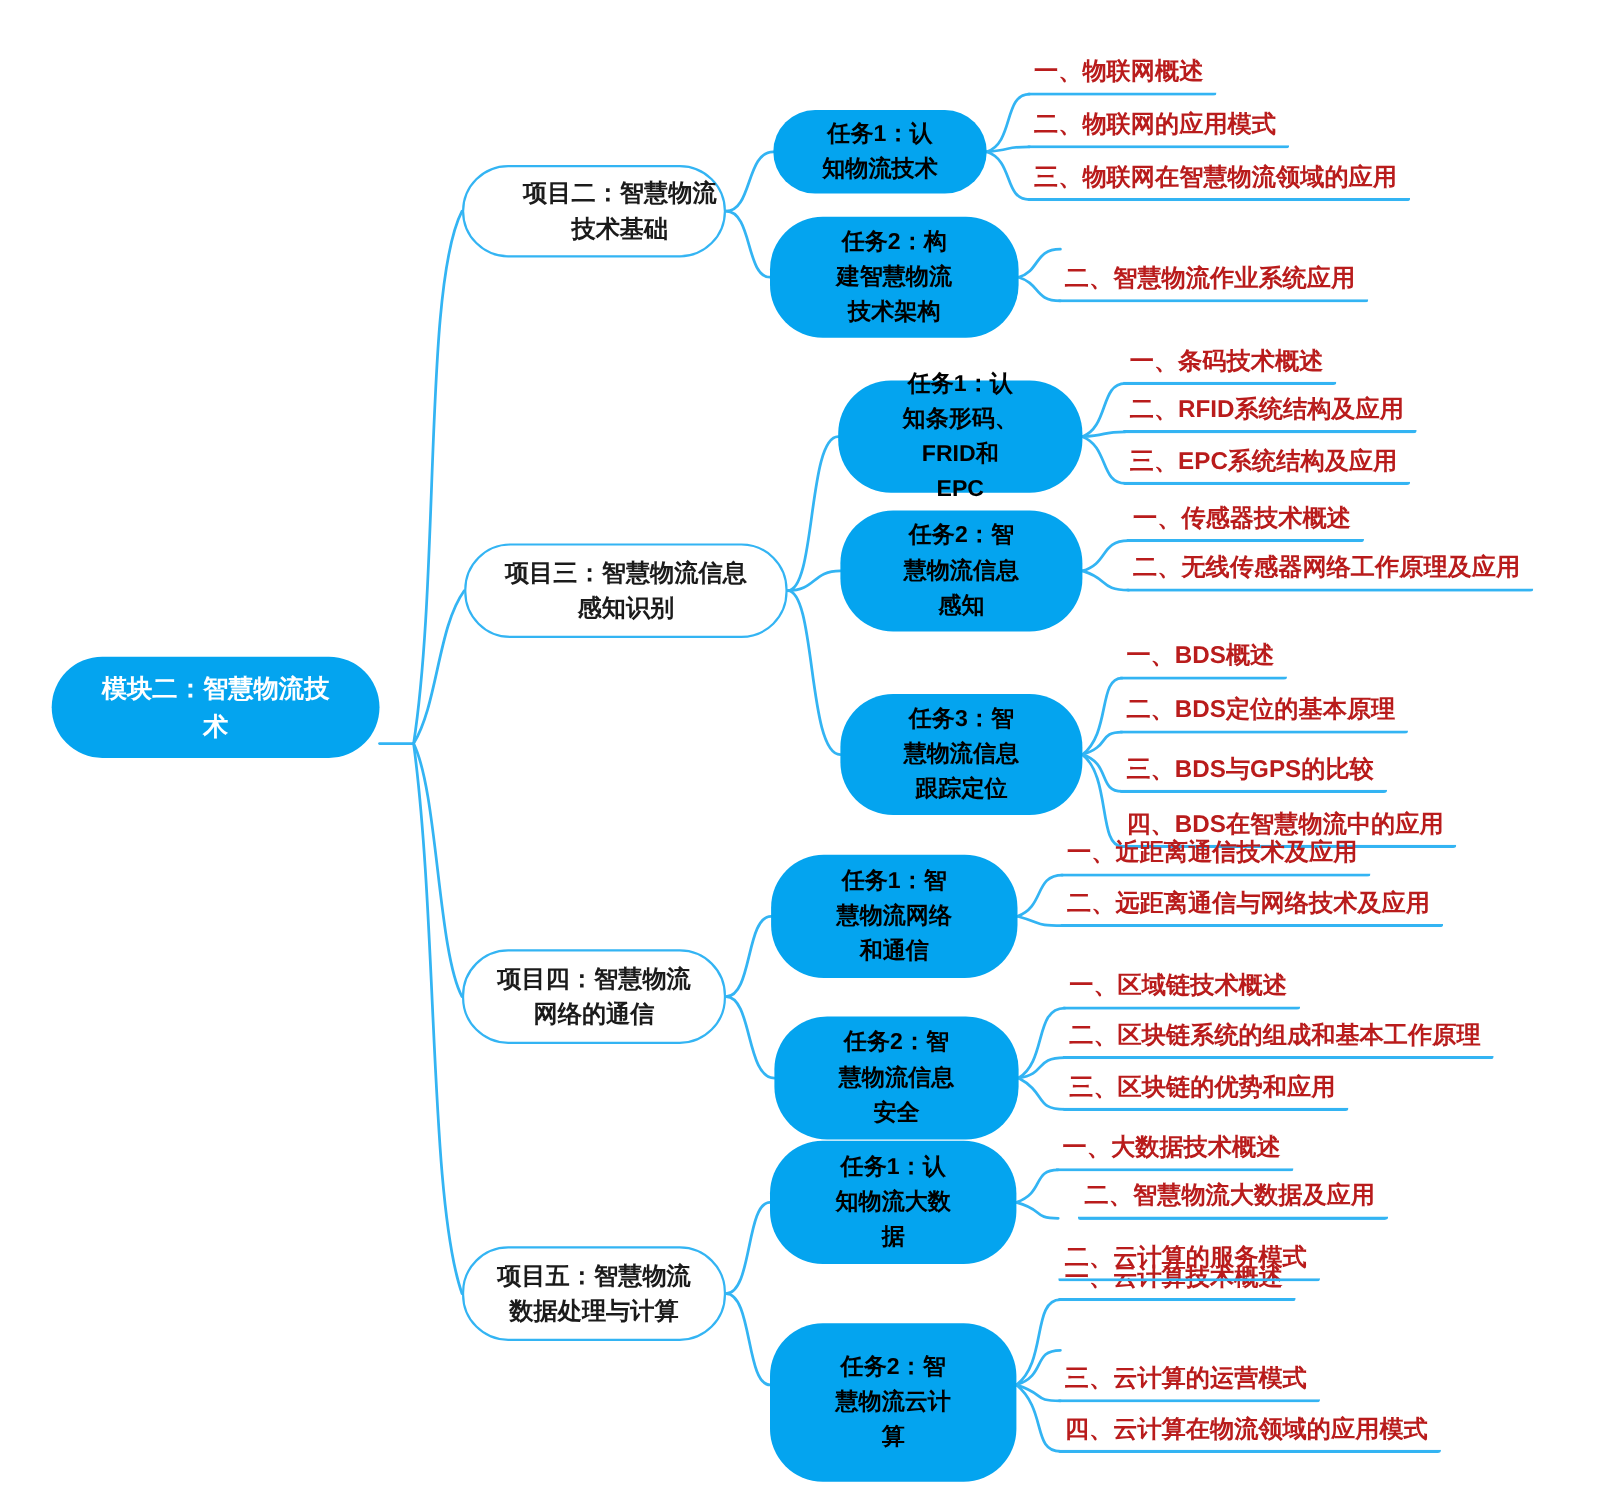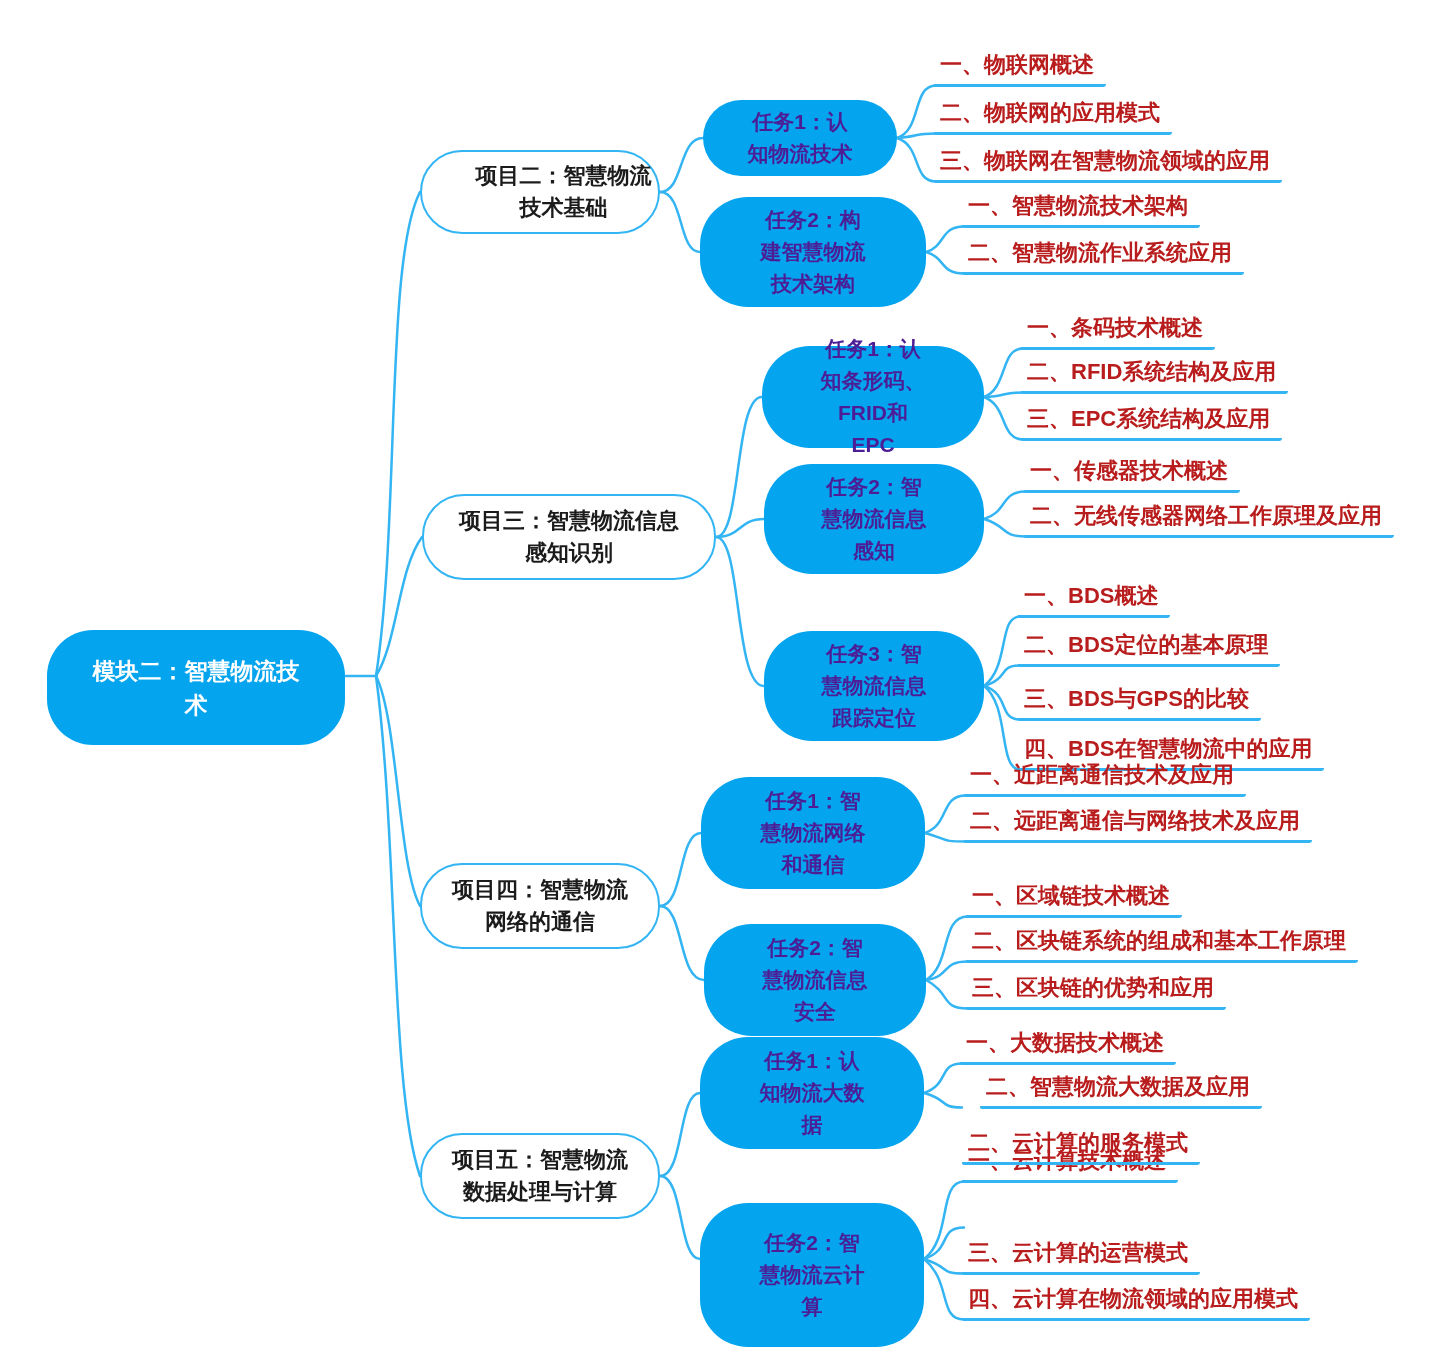--- a/index.html
+++ b/index.html
@@ -19,21 +19,21 @@
   .root{
     background:#04a4ef;color:#ffffff;
     border-radius:46px;font-size:23px;line-height:34px;
   }
   .project{
     background:#ffffff;color:#1b1b1b;
     border:2.5px solid #33b4f3;border-radius:42px;
     font-size:22px;line-height:32px;
   }
   .task{
-    background:#04a4ef;color:#4c1d95;
+    background:#04a4ef;color:#000000;
     border-radius:48px;font-size:21px;line-height:32px;
   }
   .leaf{
     position:absolute;color:#b91c1c;font-weight:bold;
     font-size:22px;line-height:24px;white-space:nowrap;
     padding:0 12px 7px 6px;border-bottom:3px solid #33b4f3;
     border-bottom-left-radius:2px;border-bottom-right-radius:3px;
   }
   .label{display:inline-block;}
 </style>
@@ -93,37 +93,36 @@
       <path d="M924 1093 C950 1084 938 1063.5 962 1063.5"></path>
       <path d="M924 1093 C950 1100 938 1107.5 962 1107.5"></path>
 
       <path d="M924 1259 C952 1238 938 1181.5 964 1181.5"></path>
       <path d="M924 1259 C952 1250 938 1227.5 964 1227.5"></path>
       <path d="M924 1259 C952 1268 938 1273.5 964 1273.5"></path>
       <path d="M924 1259 C952 1282 938 1319.5 964 1319.5"></path>
     </g>
   </svg>
 
-  <div class="node root" style="left:47px;top:630px;width:298px;height:115px;">
+  <div class="node root" style="left:47px;top:597px;width:298px;height:92px;">
     <span class="label" style="width:212px;">模块二：智慧物流技术</span>
   </div>
 
   <div class="node project" style="left:420px;top:150px;width:240px;height:84px;">
     <span class="label" style="width:180px;margin-left:47px;">项目二：智慧物流技术基础</span>
   </div>
   <div class="node task" style="left:703px;top:100px;width:194px;height:76px;">
     <span class="label" style="width:112px;">任务1：认知物流技术</span>
   </div>
   <div class="node task" style="left:700px;top:197px;width:226px;height:110px;">
     <span class="label" style="width:112px;">任务2：构建智慧物流技术架构</span>
   </div>
   <div class="leaf" style="left:934px;top:53px;">一、物联网概述</div>
   <div class="leaf" style="left:934px;top:101px;">二、物联网的应用模式</div>
   <div class="leaf" style="left:934px;top:149px;">三、物联网在智慧物流领域的应用</div>
-  <div class="leaf" style="left:962px;top:194px;">一、智慧物流技术架构</div>
   <div class="leaf" style="left:962px;top:241px;">二、智慧物流作业系统应用</div>
 
   <div class="node project" style="left:422px;top:494px;width:294px;height:86px;">
     <span class="label" style="width:222px;">项目三：智慧物流信息感知识别</span>
   </div>
   <div class="node task" style="left:762px;top:346px;width:222px;height:102px;">
     <span class="label" style="width:112px;">任务1：认知条形码、FRID和EPC</span>
   </div>
   <div class="node task" style="left:764px;top:464px;width:220px;height:110px;">
     <span class="label" style="width:112px;">任务2：智慧物流信息感知</span>

